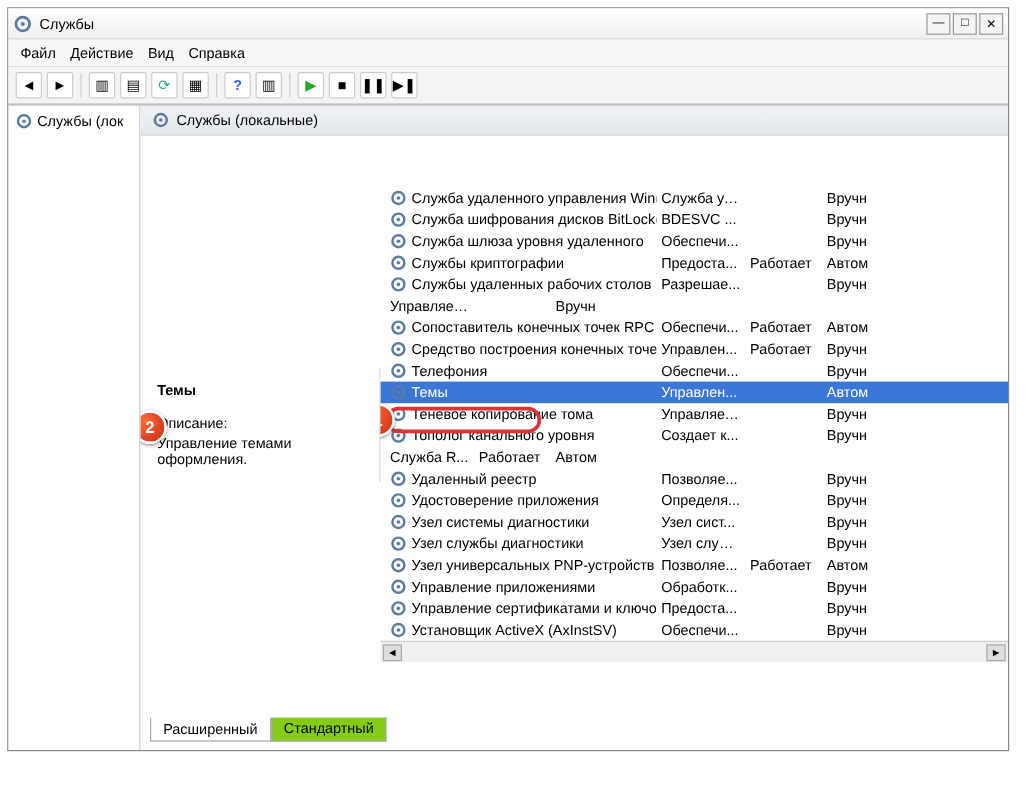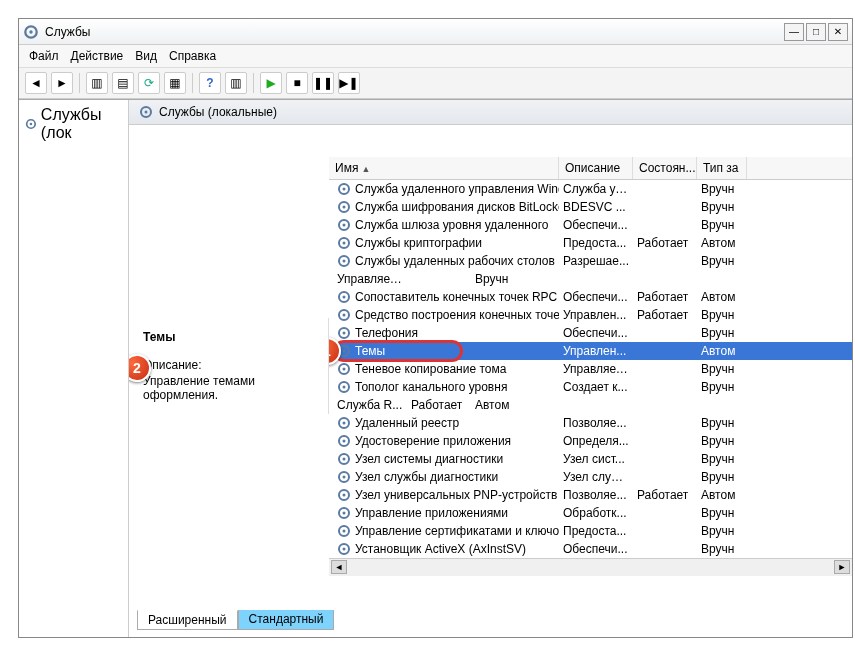--- a/index.html
+++ b/index.html
@@ -1,30 +1,30 @@
 <!DOCTYPE html>
 <html><head>
 <meta charset="utf-8">
 <style>
 * { box-sizing: border-box; margin: 0; padding: 0; }
 body { font-family: "Segoe UI", Tahoma, sans-serif; font-size: 12px; background: #fff; width: 855px; height: 664px; overflow: hidden; }
-.window { border: 1px solid #888; width: 835px; height: 620px; margin: 18px; background: #fff; display: flex; flex-direction: column; }
+.window { border: 1px solid #888; width: 835px; height: 620px; margin: 6px; background: #fff; display: flex; flex-direction: column; }
 .titlebar { display: flex; align-items: center; height: 26px; background: linear-gradient(#fff, #eef0f2); border-bottom: 1px solid #ccc; padding: 0 4px; }
 .titlebar .title-icon { width: 16px; height: 16px; margin-right: 6px; }
 .titlebar .title { flex: 1; font-size: 12px; }
 .win-controls { display: flex; gap: 2px; }
 .win-btn { width: 20px; height: 18px; border: 1px solid #999; background: #f4f4f4; display: flex; align-items: center; justify-content: center; font-size: 10px; cursor: pointer; }
 .menubar { display: flex; gap: 12px; padding: 4px 10px; border-bottom: 1px solid #ddd; background: #f7f7f7; }
 .menubar span { cursor: pointer; }
 .toolbar { display: flex; align-items: center; gap: 4px; padding: 4px 6px; border-bottom: 1px solid #ccc; background: #f4f4f4; }
 .tb-btn { width: 22px; height: 22px; border: 1px solid #ccc; background: #fff; display: flex; align-items: center; justify-content: center; cursor: pointer; border-radius: 2px; }
 .tb-sep { width: 1px; height: 20px; background: #ccc; margin: 0 2px; }
 .content { flex: 1; display: flex; border-top: 1px solid #aaa; overflow: hidden; }
 .tree-panel { width: 110px; border-right: 1px solid #ccc; background: #fff; padding: 4px; }
-.tree-item { display: flex; align-items: center; gap: 4px; padding: 2px; font-size: 16px; }
+.tree-item { display: flex; align-items: center; gap: 4px; padding: 2px; font-size: 12px; }
 .gear-icon { width: 14px; height: 14px; }
 .right-panel { flex: 1; display: flex; flex-direction: column; overflow: hidden; }
 .right-header { background: linear-gradient(#f0f2f5, #e4e7ec); border-bottom: 1px solid #ccc; padding: 5px 10px; display: flex; align-items: flex-start; gap: 6px; font-size: 12px; }
 .columns-area { flex: 1; display: flex; overflow: hidden; align-items: center; }
 .detail-panel { width: 200px; padding: 12px 14px; font-size: 12px; border-right: 1px solid #ddd; }
 .detail-title { font-weight: bold; margin-bottom: 14px; }
 .detail-action { margin-bottom: 20px; }
 .action-link { color: #0645ad; text-decoration: underline; cursor: pointer; }
 .callout-box { border: 3px solid #d33; border-radius: 6px; padding: 1px 4px; display: inline-block; }
 .badge { position: absolute; width: 28px; height: 28px; border-radius: 50%; background: radial-gradient(circle at 30% 30%, #ff6a3c, #c62d12); color: #fff; font-weight: bold; display: flex; align-items: center; justify-content: center; border: 2px solid #fff; box-shadow: 0 1px 3px rgba(0,0,0,.5); font-size: 14px; z-index: 10; }
@@ -39,21 +39,21 @@
 .list-body { flex: 1; overflow-y: auto; }
 .row { display: flex; align-items: center; font-size: 12px; height: 18px; padding-left: 4px; cursor: pointer; }
 .row.selected { background: #3a76d6; color: #fff; }
 .row .cell { white-space: nowrap; overflow: hidden; text-overflow: ellipsis; padding: 0 4px; }
 .row .c-name { width: 226px; display: flex; align-items: center; gap: 4px; }
 .row .c-desc { width: 74px; }
 .row .c-state { width: 64px; }
 .row .c-type { width: 50px; }
 .svc-icon { width: 14px; height: 14px; flex-shrink: 0; }
 .tabs { display: flex; gap: 0; padding: 4px 8px 6px; }
-.tab { padding: 2px 10px; border: 1px solid #aaa; border-top: none; background: #7dd3fc; font-size: 12px; cursor: pointer; position: relative; top: -1px; }
+.tab { padding: 2px 10px; border: 1px solid #aaa; border-top: none; background: #84cc16; font-size: 12px; cursor: pointer; position: relative; top: -1px; }
 .tab.active { background: #fff; border-top: 1px solid #fff; }
 .hscroll { height: 18px; background: #f0f0f0; border-top: 1px solid #ccc; display: flex; align-items: center; justify-content: space-between; padding: 0 2px; }
 .scroll-btn { width: 16px; height: 14px; background: #ddd; border: 1px solid #aaa; display: flex; align-items: center; justify-content: center; font-size: 9px; cursor: pointer; }
 .row-callout { position: absolute; border: 3px solid #d33; border-radius: 12px; height: 22px; pointer-events: none; z-index: 5; }
 .sort-arrow { font-size: 9px; margin-left: 3px; color: #555; }
 </style>
 </head>
 <body>
 
 <svg width="0" height="0" style="position:absolute">
@@ -147,26 +147,20 @@
 
       <div class="columns-area">
         <div class="detail-panel" style="position:relative">
           <div class="detail-title">Темы</div>
           <div class="badge" style="left:-6px; top:36px">2</div>
           <div class="desc-label">Описание:</div>
           <div>Управление темами оформления.</div>
         </div>
 
         <div class="list-panel">
-          <div class="list-header">
-            <div class="col col-name"><span>Имя</span><span class="sort-arrow">▲</span></div>
-            <div class="col col-desc">Описание</div>
-            <div class="col col-state">Состоян...</div>
-            <div class="col col-type">Тип за</div>
-          </div>
           <div class="list-body" id="list-body">
               <div class="row">
                 <div class="cell c-name">
                   <svg class="svc-icon" viewBox="0 0 14 14">
                     <use href="#gear-svg"></use>
                   </svg>
                   <span>Служба удаленного управления Wind...</span>
                 </div>
                 <div class="cell c-desc">Служба уд...</div>
                 <div class="cell c-state"></div>

